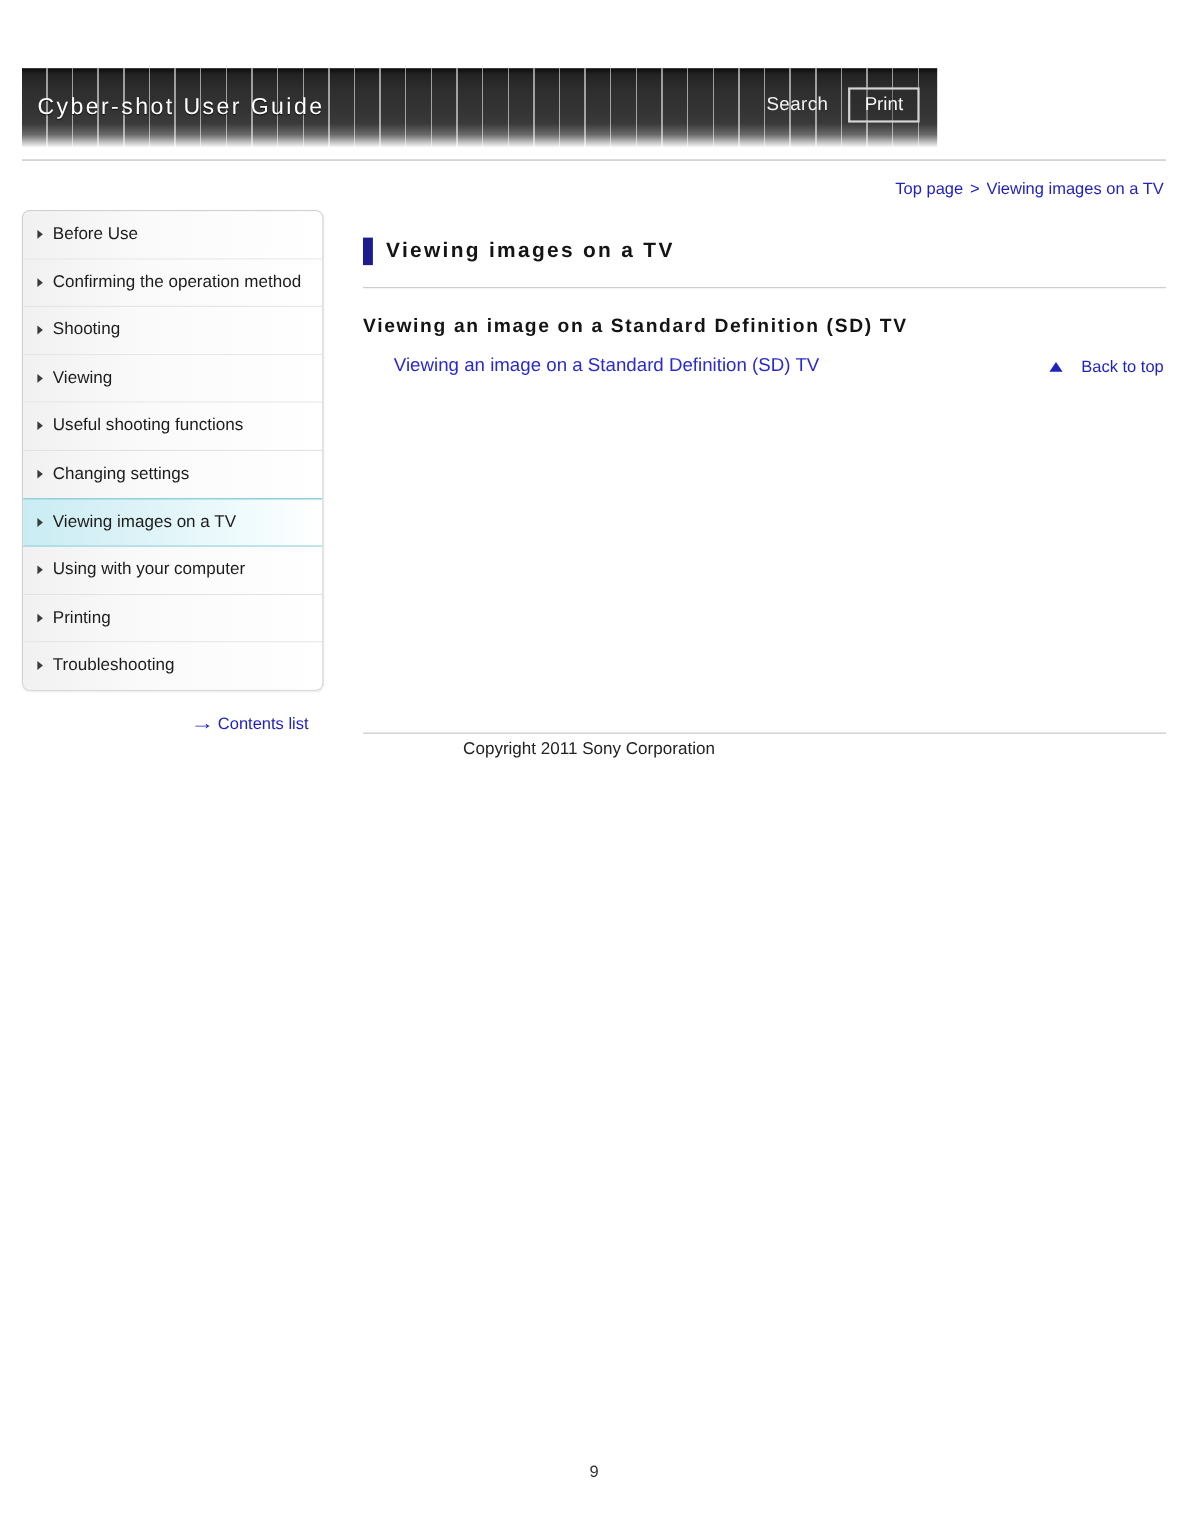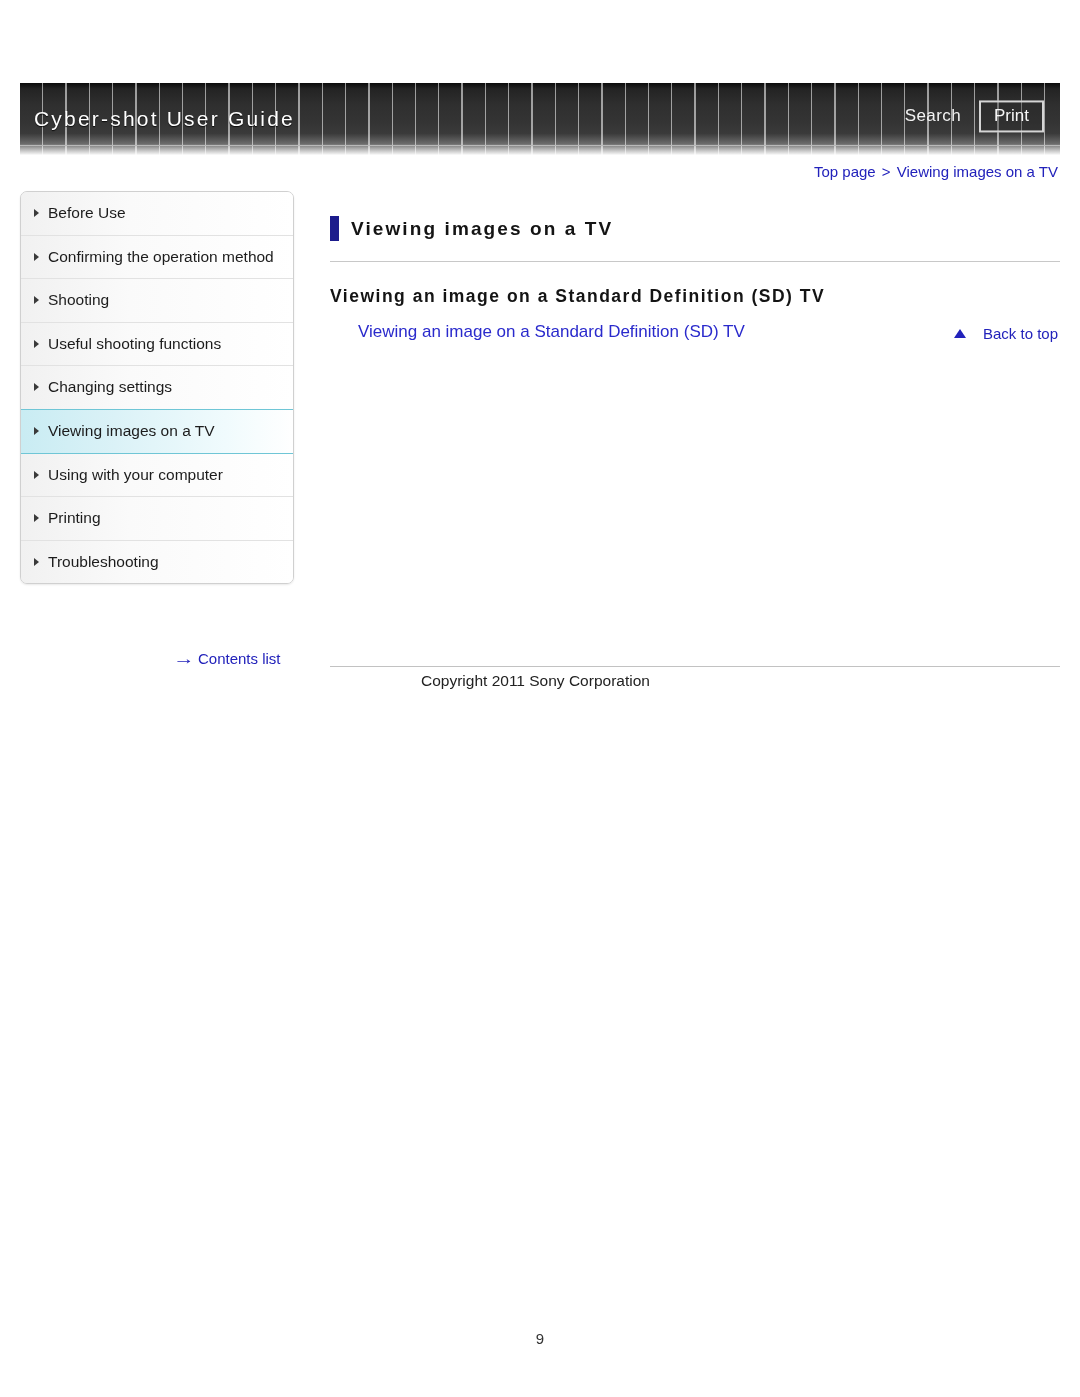--- a/index.html
+++ b/index.html
@@ -13,22 +13,22 @@
     font-family: "Liberation Sans", sans-serif;
     color: #1a1a1a;
     position: relative;
     overflow: hidden;
   }
 
   
   .header-wrap {
     position: absolute;
     left: 20px;
-    top: 83px;
-    width: 1040px;
+    top: 62px;
+    width: 832px;
     height: 72px;
   }
   .header-bg {
     position: absolute;
     inset: 0;
     background:
       repeating-linear-gradient(to right,
         rgba(255,255,255,0.00) 0px,
         rgba(255,255,255,0.00) 22px,
         rgba(255,255,255,0.55) 22px,
@@ -283,20 +283,24 @@
   <a class="nav-item" href="#">
     <span class="bullet"></span>
     <span>Confirming the operation method</span>
   </a>
   <a class="nav-item" href="#">
     <span class="bullet"></span>
     <span>Shooting</span>
   </a>
   <a class="nav-item" href="#">
     <span class="bullet"></span>
+    <span>Viewing</span>
+  </a>
+  <a class="nav-item" href="#">
+    <span class="bullet"></span>
     <span>Useful shooting functions</span>
   </a>
   <a class="nav-item" href="#">
     <span class="bullet"></span>
     <span>Changing settings</span>
   </a>
   <a class="nav-item active" href="#">
     <span class="bullet"></span>
     <span>Viewing images on a TV</span>
   </a>

